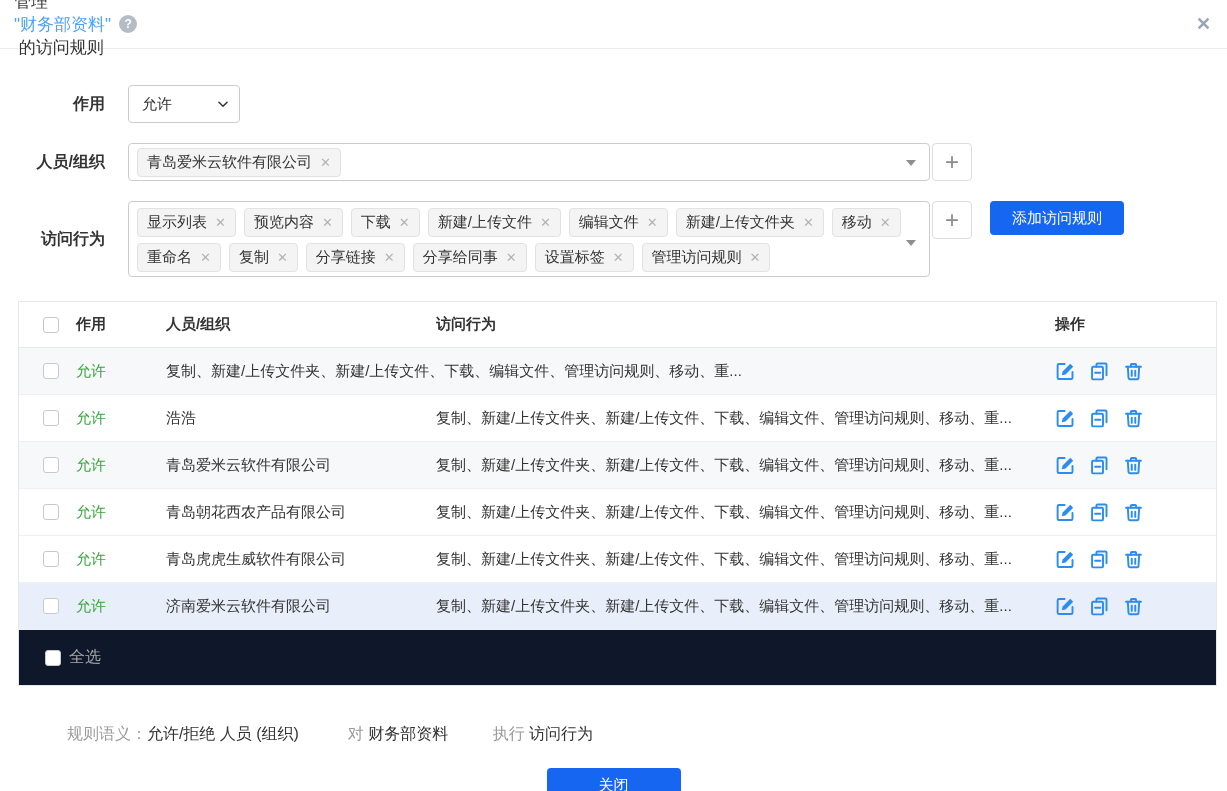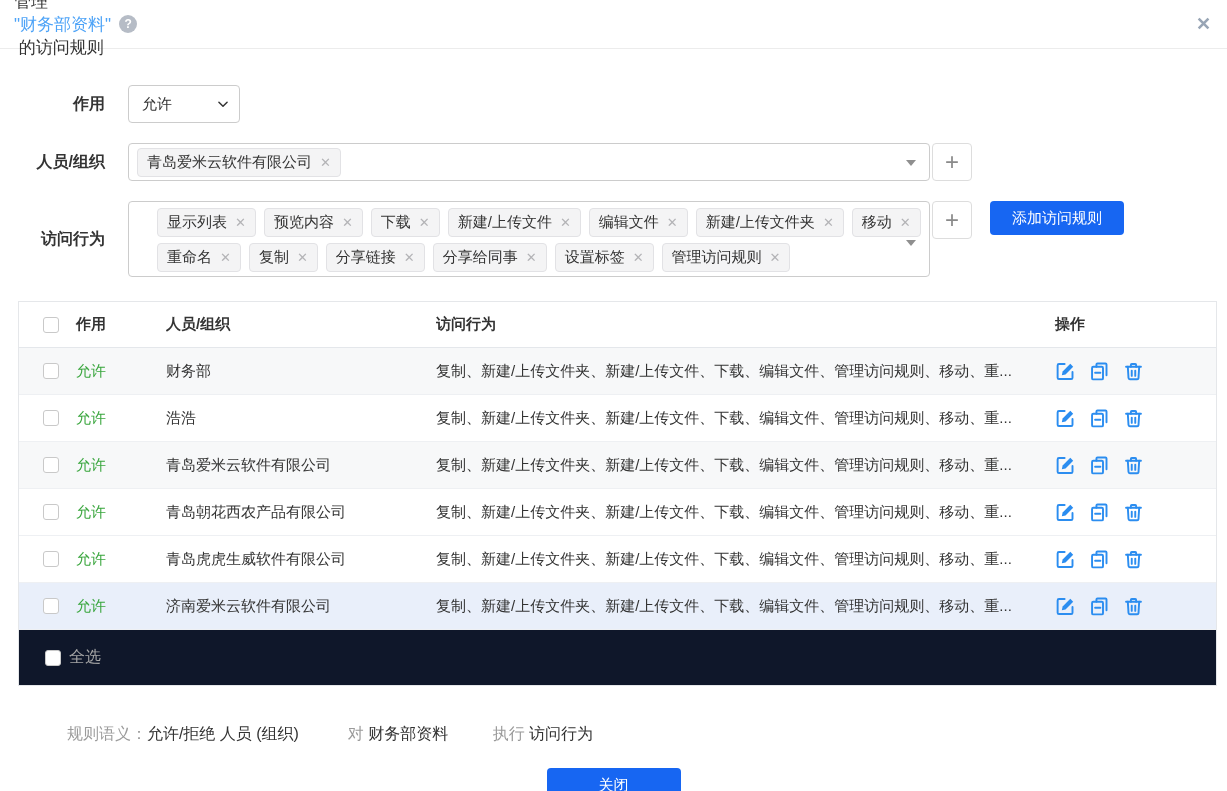--- a/index.html
+++ b/index.html
@@ -18,21 +18,21 @@
   .frow.align-top { align-items:flex-start; }
   .flabel { width:105px; text-align:right; font-size:16px; font-weight:bold; color:#333; flex:none; }
   .fcontrol { margin-left:23px; display:flex; align-items:flex-start; }
 
   .select-box { position:relative; width:112px; height:38px; border:1px solid #ccc; border-radius:4px; display:flex; align-items:center; padding:0 30px 0 13px; font-size:15px; background:#fff; cursor:pointer; }
   .select-box svg { position:absolute; right:9px; top:11px; }
 
   .tag-input { position:relative; width:802px; border:1px solid #ccc; border-radius:4px; background:#fff; padding:4px 30px 4px 8px; }
   .tag-input.single { height:38px; display:flex; align-items:center; }
   .tag-input.multi { height:76px; padding-top:6px; }
-  .tag-line { display:flex; align-items:center; margin-bottom:6px;margin-left:20px; }
+  .tag-line { display:flex; align-items:center; margin-bottom:6px; }
   .tag { display:inline-flex; align-items:center; background:#f4f4f5; border:1px solid #e2e2e5; border-radius:4px; padding:4px 9px; font-size:15px; color:#333; margin-right:8px; white-space:nowrap; }
   .tag .x { color:#b3b3b6; margin-left:8px; font-size:13px; cursor:pointer; }
   .drop-arrow { position:absolute; right:13px; width:0; height:0; border-left:5px solid transparent; border-right:5px solid transparent; border-top:6px solid #8f8f8f; cursor:pointer; }
   .tag-input.single .drop-arrow { top:16px; }
   .tag-input.multi .drop-arrow { top:38px; }
 
   .plus-btn { width:40px; height:38px; border:1px solid #ddd; border-radius:4px; background:#fff; margin-left:2px; color:#8a8a8a; font-size:24px; font-weight:300; display:flex; align-items:center; justify-content:center; cursor:pointer; line-height:1; }
   .add-rule-btn { margin-left:18px; margin-top:0; height:34px; padding:0 22px; background:#1766f2; border:none; border-radius:4px; color:#fff; font-size:15px; cursor:pointer; font-family:inherit; }
 
   
@@ -180,21 +180,20 @@
     <div class="col-beh">访问行为</div>
     <div class="col-actions">操作</div>
   </div>
 
   <div id="table-body">
   <div class="trow stripe">
     <div class="col-cb">
           <span class="cb"></span>
         </div>
     <div class="col-effect allow">允许</div>
-    <div class="col-name">财务部</div>
     <div class="col-beh">复制、新建/上传文件夹、新建/上传文件、下载、编辑文件、管理访问规则、移动、重...</div>
     <div class="col-actions">
       <span class="act">
         <svg width="21" height="21" viewBox="0 0 24 24" fill="none" stroke="#2b8df0" stroke-width="2.2" stroke-linecap="round" stroke-linejoin="round">
               <path d="M20 12.5V19a1.5 1.5 0 0 1-1.5 1.5h-14A1.5 1.5 0 0 1 3 19V5a1.5 1.5 0 0 1 1.5-1.5H11"></path>
               <path d="M17.5 3.2l3.3 3.3L12 15.3l-4.2.9.9-4.2z" fill="#2b8df0" stroke="none"></path>
             </svg>
       </span>
       <span class="act">
         <svg width="21" height="21" viewBox="0 0 24 24" fill="none" stroke="#2b8df0" stroke-width="2.2" stroke-linecap="round" stroke-linejoin="round">

